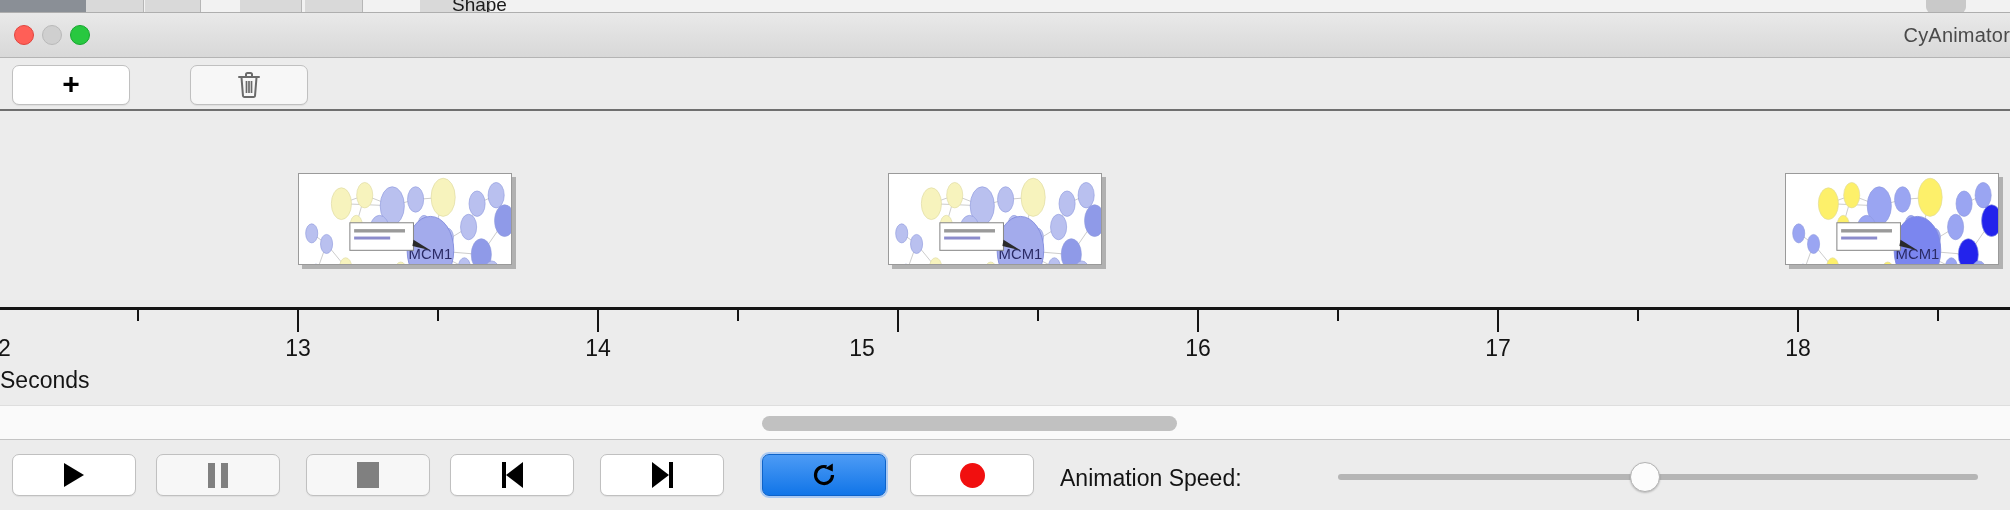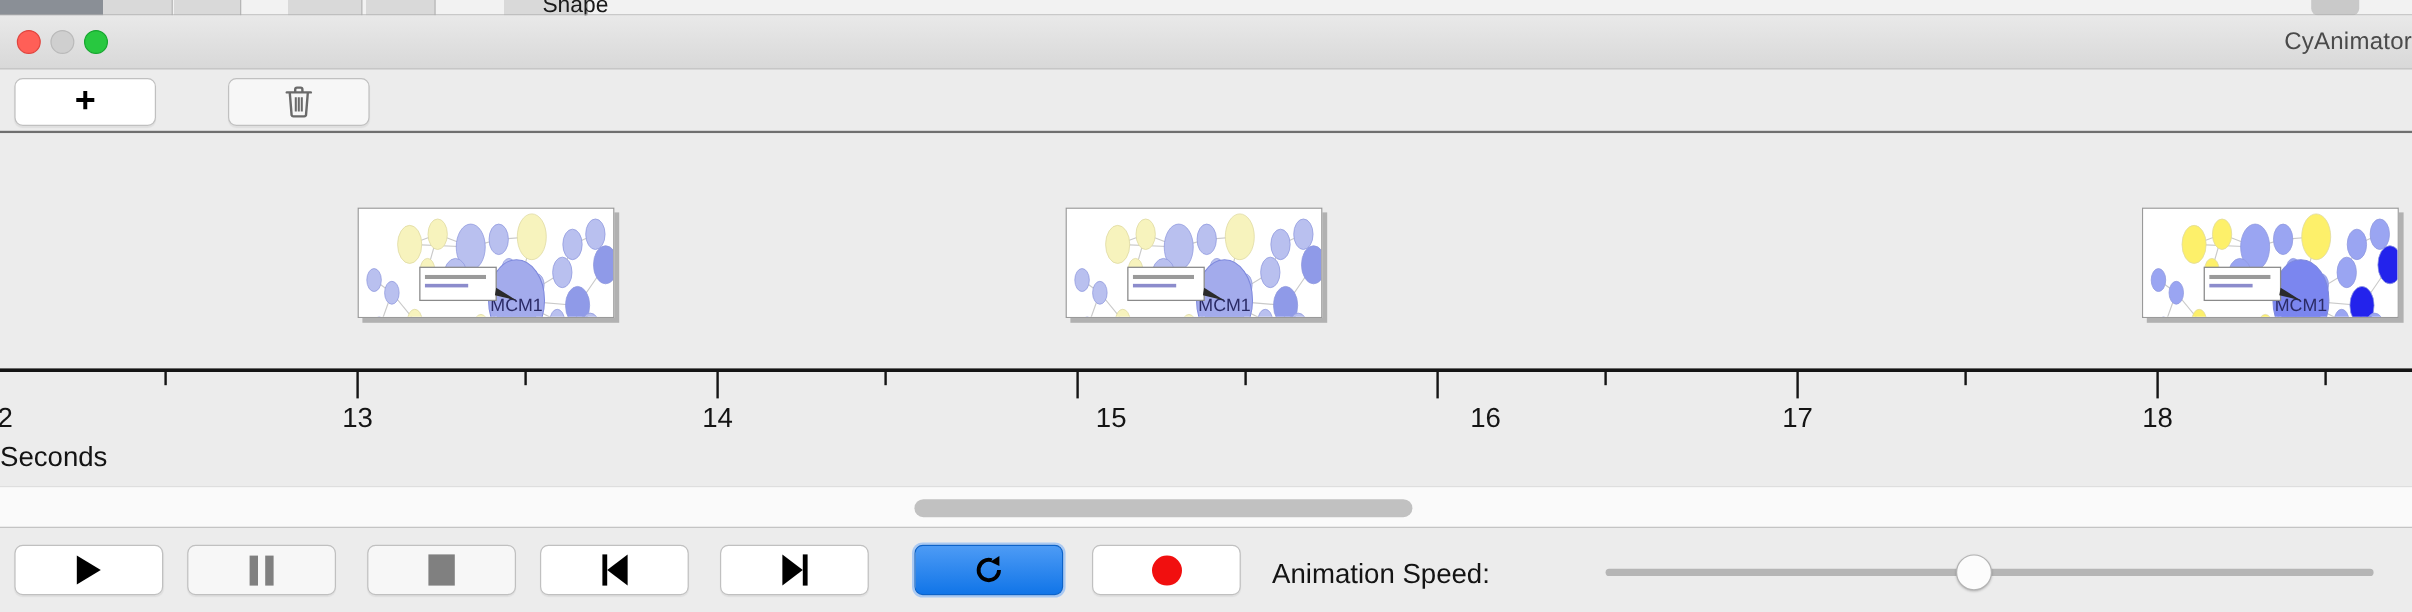--- a/index.html
+++ b/index.html
@@ -624,23 +624,23 @@
         </div>
       </div>
     <div class="axis-line"></div>
     <div id="ticks-layer">
         <div class="tick-label" style="left: -2px;">12</div>
         <div class="tick major" style="left: 297px;"></div>
         <div class="tick-label" style="left: 298px;">13</div>
         <div class="tick major" style="left: 597px;"></div>
         <div class="tick-label" style="left: 598px;">14</div>
         <div class="tick major" style="left: 897px;"></div>
-        <div class="tick-label" style="left: 926px;">15</div>
+        <div class="tick-label" style="left: 862px;">15</div>
         <div class="tick major" style="left: 1197px;"></div>
-        <div class="tick-label" style="left: 1198px; margin-left: 40px;">16</div>
+        <div class="tick-label" style="left: 1198px;">16</div>
         <div class="tick major" style="left: 1497px;"></div>
         <div class="tick-label" style="left: 1498px;">17</div>
         <div class="tick major" style="left: 1797px;"></div>
         <div class="tick-label" style="left: 1798px; text-align: right;">18</div>
         <div class="tick minor" style="left: 137px;"></div>
         <div class="tick minor" style="left: 437px;"></div>
         <div class="tick minor" style="left: 737px;"></div>
         <div class="tick minor" style="left: 1037px;"></div>
         <div class="tick minor" style="left: 1337px;"></div>
         <div class="tick minor" style="left: 1637px;"></div>

